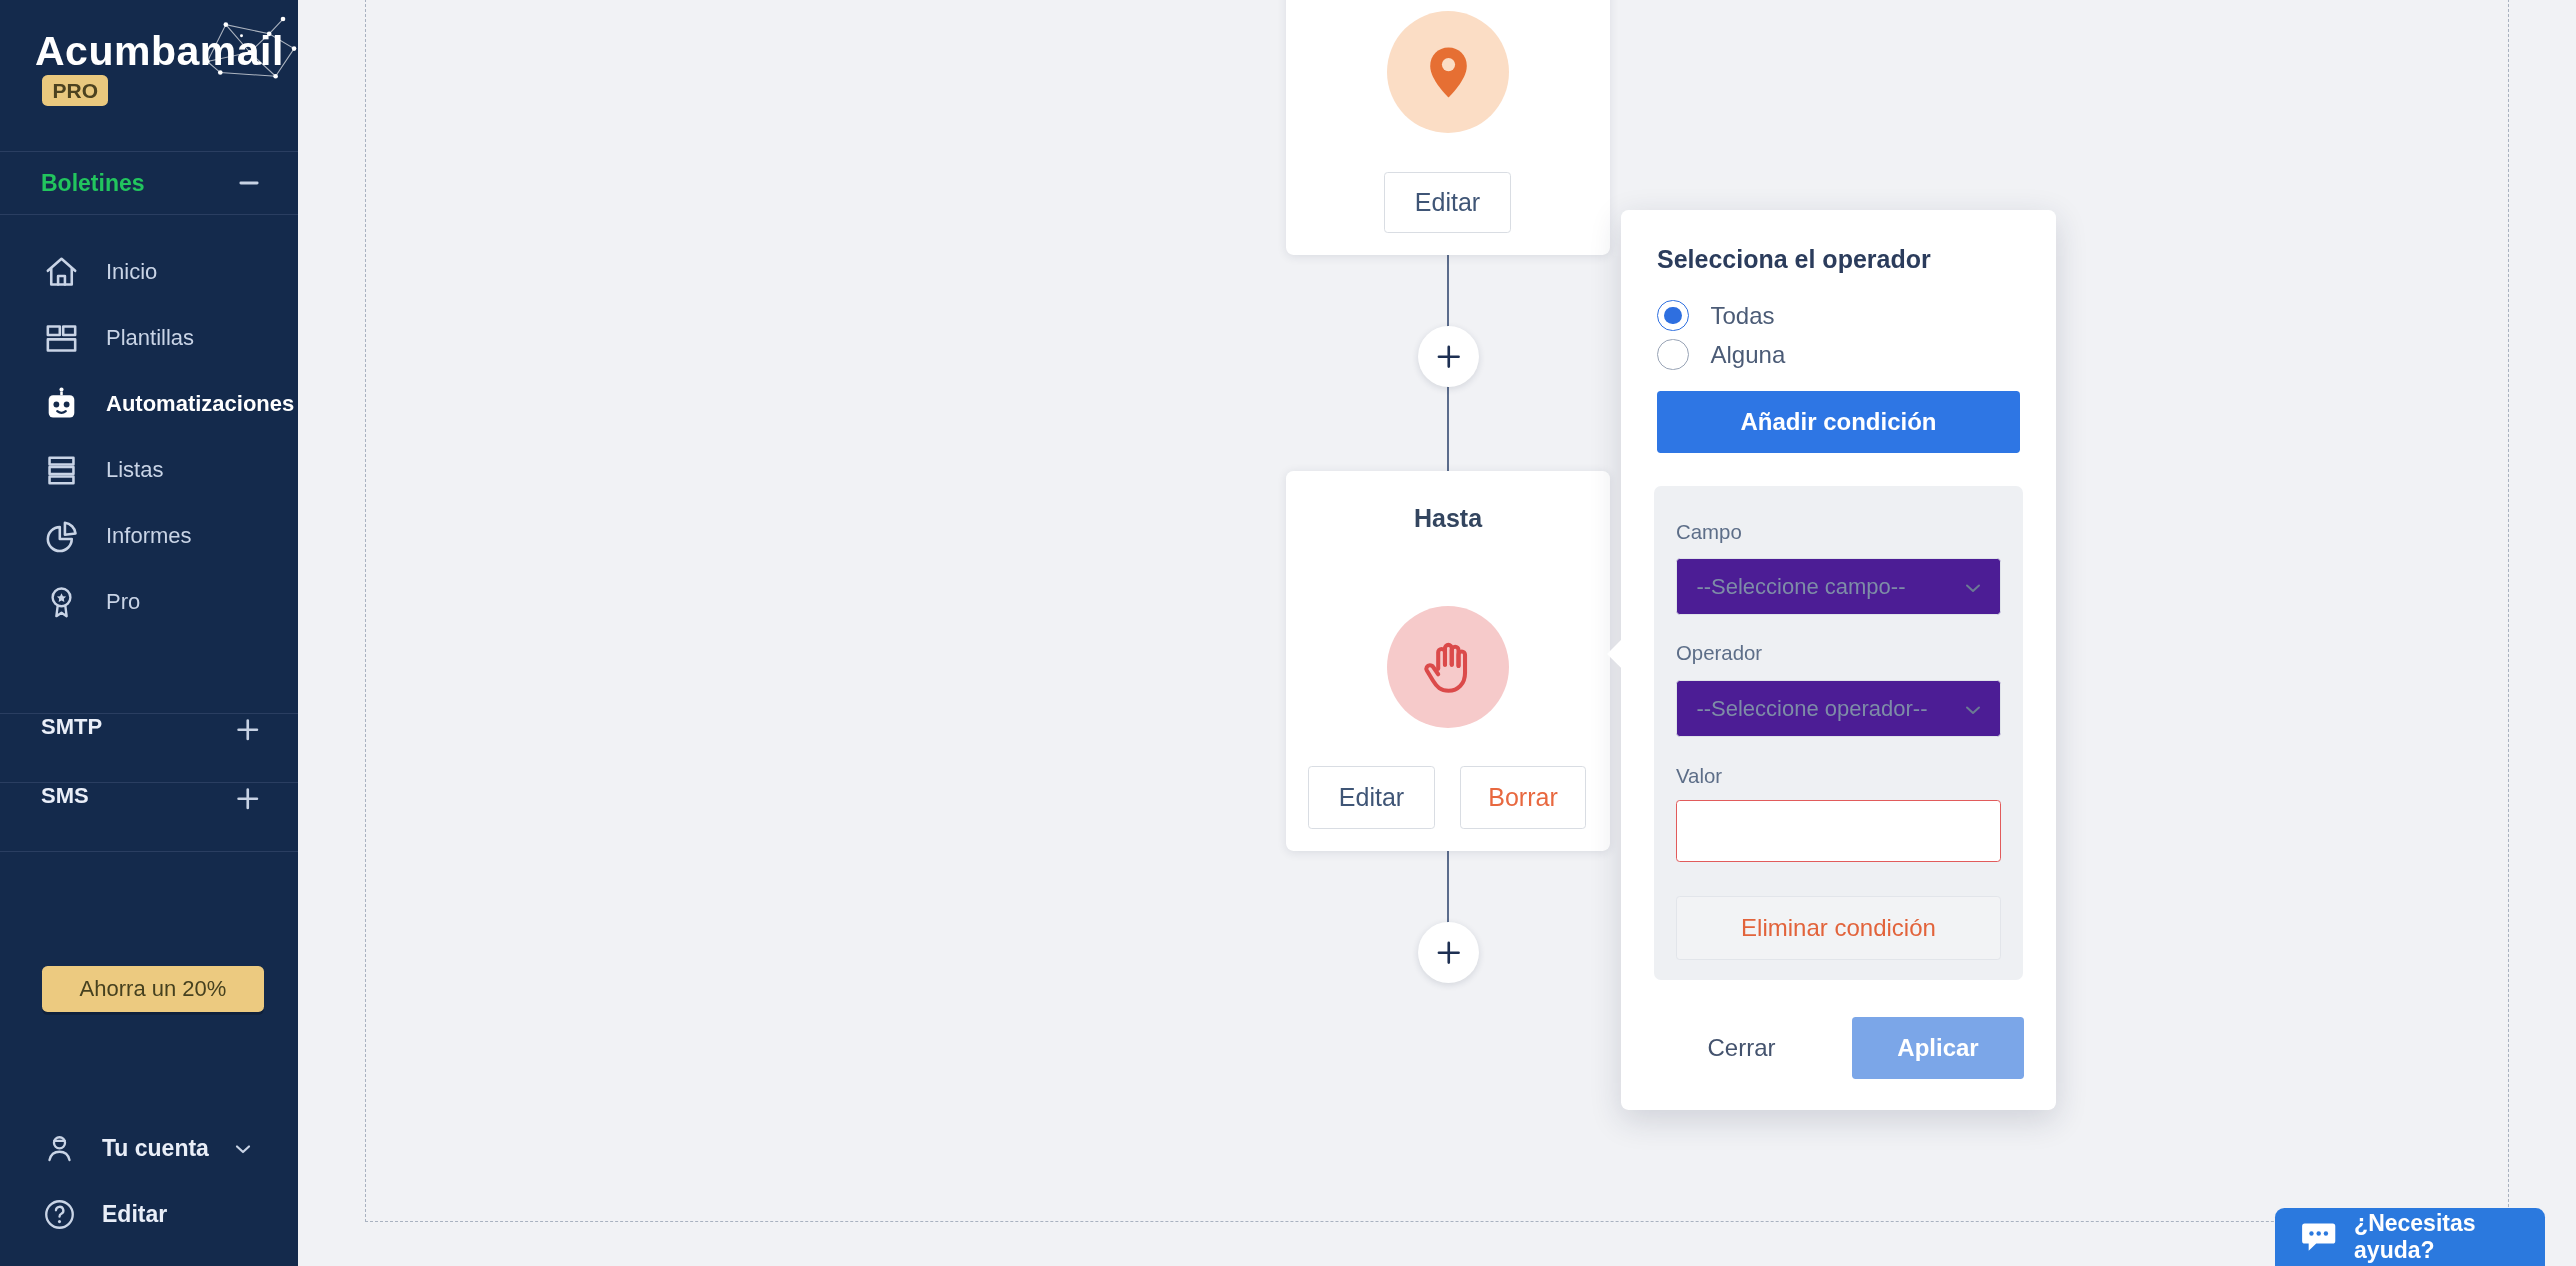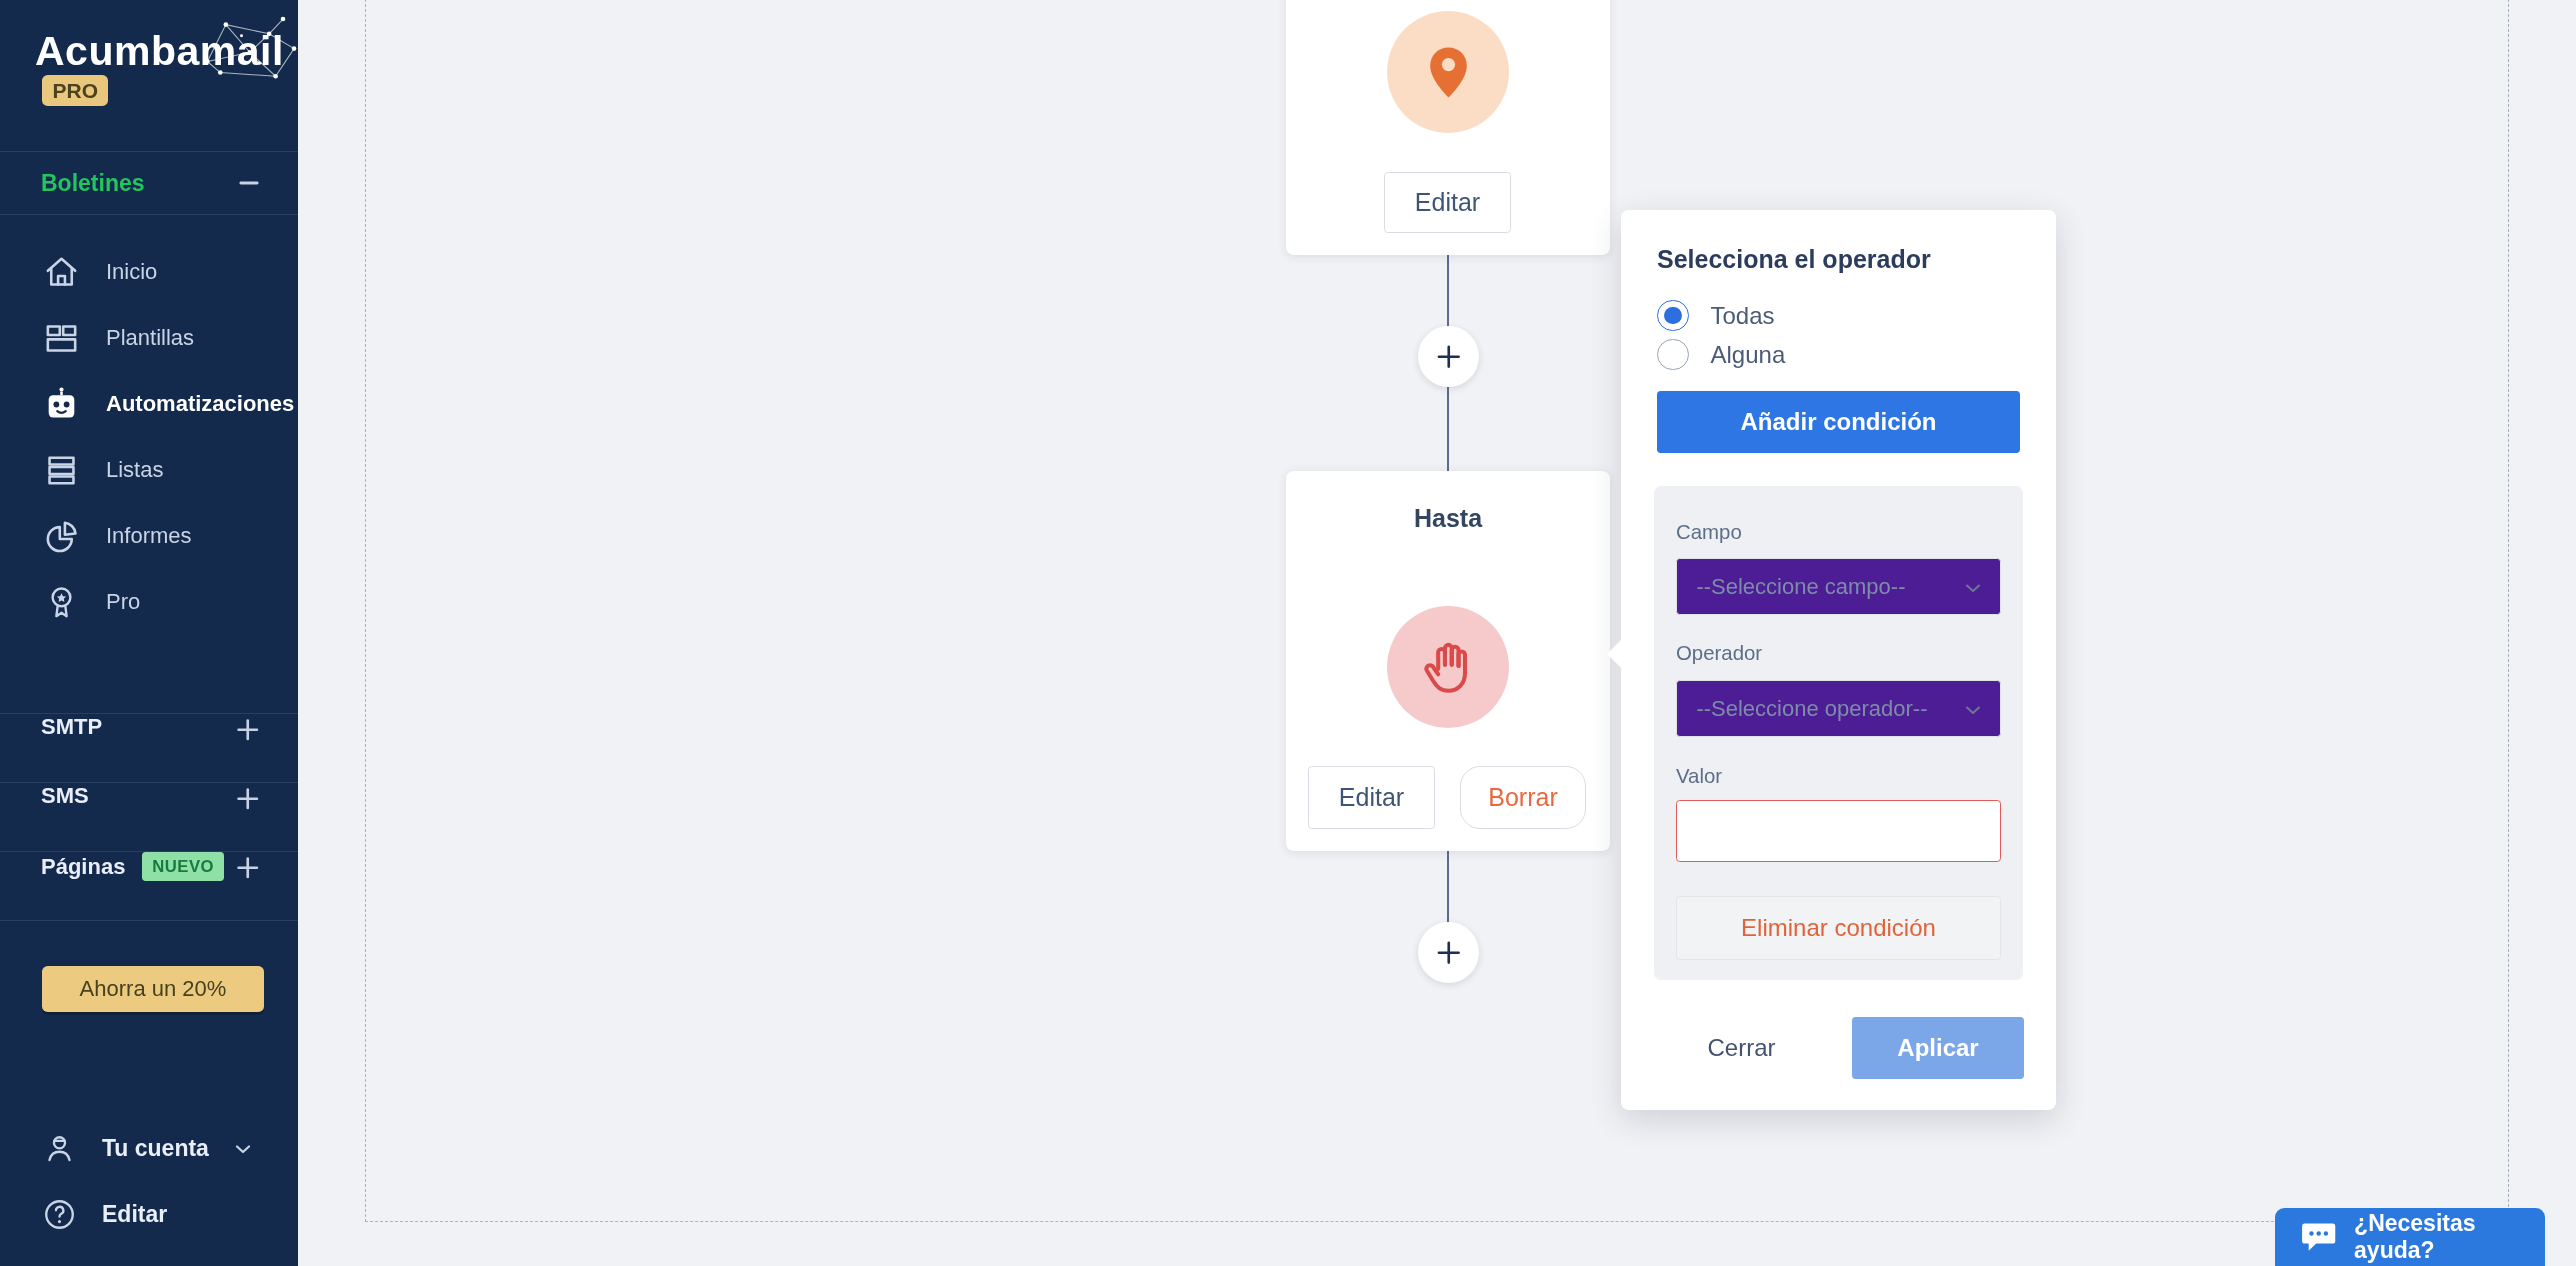--- a/index.html
+++ b/index.html
@@ -210,29 +210,20 @@
       <svg width="31.5" height="31.5" viewBox="0 0 24 24">
         <path d="M12 5 v14 M5 12 h14" stroke="currentColor" stroke-width="2" stroke-linecap="round"></path>
         </svg>
     </div>
     <div class="section-row">
       <span class="lbl">SMS</span>
       <svg width="31.5" height="31.5" viewBox="0 0 24 24">
         <path d="M12 5 v14 M5 12 h14" stroke="currentColor" stroke-width="2" stroke-linecap="round"></path>
         </svg>
     </div>
-    <div class="section-row">
-      <span class="section-left">
-        <span class="lbl">Páginas</span>
-        <span class="nuevo-badge">NUEVO</span>
-      </span>
-      <svg width="31.5" height="31.5" viewBox="0 0 24 24">
-        <path d="M12 5 v14 M5 12 h14" stroke="currentColor" stroke-width="2" stroke-linecap="round"></path>
-        </svg>
-    </div>
   </div>
 
   <button class="promo-btn">Ahorra un 20%</button>
 
   <div class="side-footer-row" style="top:1116px;">
     <svg width="37" height="37" viewBox="0 0 24 24" fill="none" stroke="currentColor" stroke-width="1.5" stroke-linecap="round">
       <circle cx="12" cy="8.3" r="3.6"></circle>
         <path d="M8.6 7.1 h6.8"></path>
         <path d="M5.5 19.5 c.8-3.6 3.2-5.4 6.5-5.4 s5.7 1.8 6.5 5.4"></path>
       </svg>
@@ -276,21 +267,21 @@
   <div class="node-title" style="top:33px;">Hasta</div>
   <div class="node-circle" style="top:135px; background:#f6caca;">
     <svg width="65" height="65" viewBox="0 0 24 24" fill="none" stroke="#db4a4a" stroke-width="1.5" stroke-linecap="round" stroke-linejoin="round">
       <path d="M8.2 12.5 V6.4 a1.25 1.25 0 0 1 2.5 0 V11"></path>
       <path d="M10.7 11 V4.9 a1.25 1.25 0 0 1 2.5 0 V11"></path>
       <path d="M13.2 11 V5.6 a1.25 1.25 0 0 1 2.5 0 V11.4"></path>
       <path d="M15.7 11.4 V7.3 a1.2 1.2 0 0 1 2.4 0 V14 c0 4-2.6 6.6-6.1 6.6 c-2.9 0-4.3-1.4-5.7-3.7 l-2.3-3.8 c-.5-.9.1-1.9 1.1-1.9 .5 0 1 .2 1.3.7 l1.8 2.6"></path>
       </svg>
   </div>
   <button class="node-btn" style="left:22px; top:295px; width:127px; height:63px;">Editar</button>
-  <button class="node-btn danger" style="left:174px; top:295px; width:126px; height:63px;border-radius:20px;">Borrar</button>
+  <button class="node-btn danger" style="left:174px; top:295px; width:126px; height:63px;">Borrar</button>
 </div>
 
 <button class="plus-btn" style="left:1418px; top:922px;">
   <svg width="31.5" height="31.5" viewBox="0 0 24 24">
     <path d="M12 4.5 v15 M4.5 12 h15" stroke="currentColor" stroke-width="2" stroke-linecap="round"></path>
     </svg>
 </button>
 
 <div class="panel">
   <div class="panel-arrow"></div>

